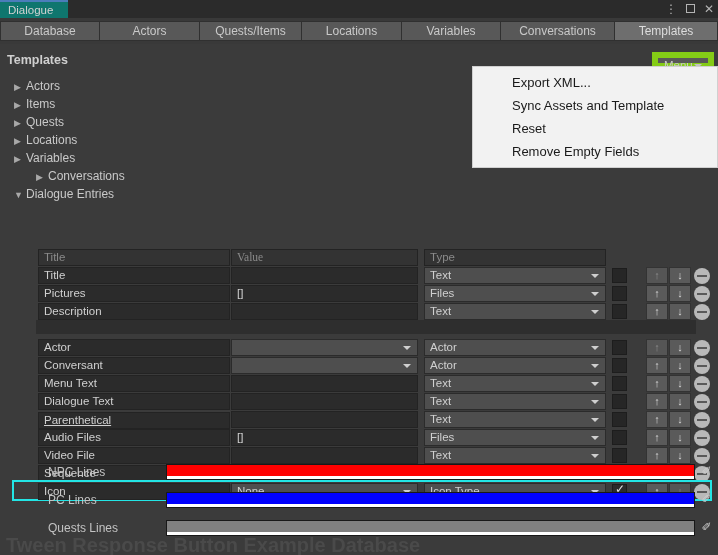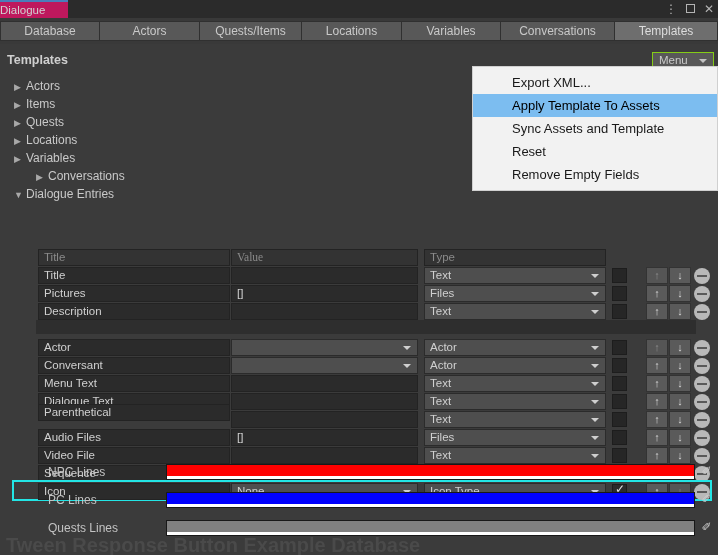--- a/index.html
+++ b/index.html
@@ -12,25 +12,26 @@
     position:relative;
   }
 
   
   .titlebar{
     position:absolute; left:0; top:0; width:718px; height:18px;
     background:#2b2b2b;
   }
   .tab-chip{
     position:absolute; left:0; top:0; width:68px; height:18px;
-    background:#be185d;
+    background:#0f766e;
     border-top:2px solid #4a7dba;
     color:#d2d2d2;
     font-size:11.5px;
     line-height:17px;
+    padding-left:8px;
   }
   .win-btns{
     position:absolute; right:4px; top:0; height:18px;
     display:flex; align-items:center; gap:9px;
   }
   .win-btns span{ color:#b4b4b4; font-size:12px; line-height:1; cursor:default; }
   .dots{ letter-spacing:0; font-size:11px; }
   .sq{
     width:9px;height:9px;border:1.4px solid #b4b4b4;display:inline-block;
   }
@@ -57,21 +58,21 @@
   .content{
     position:absolute; left:0; top:44px; width:718px; height:511px;
     background:#3b3b3b;
   }
   .page-title{
     position:absolute; left:7px; top:9px;
     font-size:12.5px; font-weight:bold; color:#cfcfcf;
   }
   .menu-btn{
     position:absolute; right:4px; top:8px; width:62px; height:17px;
-    background:#585858; border:1px solid #84cc16;
+    background:#585858; border:6px solid #84cc16;
     color:#c9c9c9; font-size:11.5px; line-height:15px;
     padding-left:6px;
   }
   .menu-btn .cv{ position:absolute; right:6px; top:6px;
     width:0;height:0;border-left:4px solid transparent;border-right:4px solid transparent;
     border-top:4px solid #c2c2c2; }
 
   
   .fold{
     position:absolute; left:14px; height:18px; line-height:18px;
@@ -240,21 +241,21 @@
       <div class="btnsm" style="left: 646px; top: 331px;"><span>↑</span></div>
       <div class="btnsm" style="left: 669px; top: 331px;"><span>↓</span></div>
       <div class="minus" style="left: 694px; top: 332px;"></div>
       <div class="fld" style="left: 38px; width: 192px; top: 349px;"><span>Dialogue Text</span></div>
       <div class="fld" style="left: 231px; width: 187px; top: 349px;"><span></span></div>
       <div class="fld pop" style="left: 424px; width: 182px; top: 349px;"><span>Text</span><i class="cv"></i></div>
       <div class="chk" style="left: 612px; top: 350px;"></div>
       <div class="btnsm" style="left: 646px; top: 349px;"><span>↑</span></div>
       <div class="btnsm" style="left: 669px; top: 349px;"><span>↓</span></div>
       <div class="minus" style="left: 694px; top: 350px;"></div>
-      <div class="fld" style="left: 38px; width: 192px; top: 360px;"><span>Parenthetical</span></div>
+      <div class="fld" style="left: 38px; width: 192px; top: 368px; text-decoration: underline;"><span>Parenthetical</span></div>
       <div class="fld" style="left: 231px; width: 187px; top: 367px;"><span></span></div>
       <div class="fld pop" style="left: 424px; width: 182px; top: 367px;"><span>Text</span><i class="cv"></i></div>
       <div class="chk" style="left: 612px; top: 368px;"></div>
       <div class="btnsm" style="left: 646px; top: 367px;"><span>↑</span></div>
       <div class="btnsm" style="left: 669px; top: 367px;"><span>↓</span></div>
       <div class="minus" style="left: 694px; top: 368px;"></div>
       <div class="fld" style="left: 38px; width: 192px; top: 385px;"><span>Audio Files</span></div>
       <div class="fld" style="left: 231px; width: 187px; top: 385px;"><span>[]</span></div>
       <div class="fld pop" style="left: 424px; width: 182px; top: 385px;"><span>Files</span><i class="cv"></i></div>
       <div class="chk" style="left: 612px; top: 386px;"></div>
@@ -304,17 +305,16 @@
         <div class="wht"></div>
       </div>
       <div class="eyed" style="left: 699px; top: 476px;">✐</div>
     </div>
 
   <div class="footer-title">Tween Response Button Example Database</div>
 </div>
 
 <div class="dropdown" id="dropdown">
     <div class="ditem"><span>Export XML...</span></div>
-    <div class="ditem hl"><span>Apply Template To Assets</span></div>
     <div class="ditem"><span>Sync Assets and Template</span></div>
     <div class="ditem"><span>Reset</span></div>
     <div class="ditem"><span>Remove Empty Fields</span></div>
   </div>
 
 </body></html>

